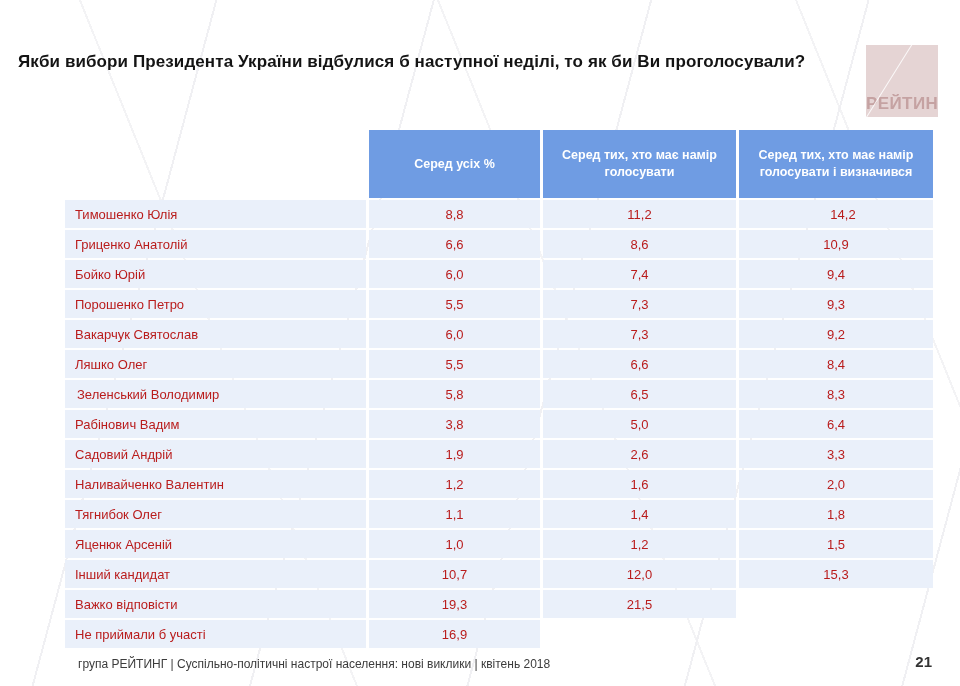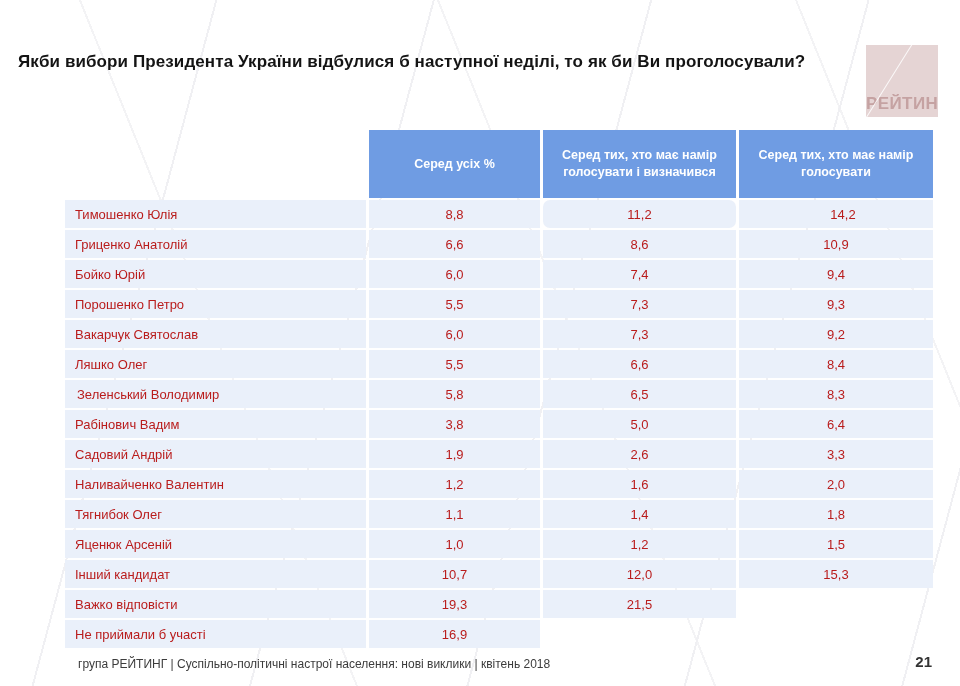--- a/index.html
+++ b/index.html
@@ -67,28 +67,28 @@
 <div class="slide-title">Якби вибори Президента України відбулися б наступної неділі, то як би Ви проголосували?</div>
 
 <div class="logo" style="background: rgb(229, 212, 212);">
   <div class="logo-text" style="color: rgb(197, 162, 162);">РЕЙТИНГ</div>
 </div>
 
 <div class="table-wrap">
   <div class="thead">
     <div class="hcell spacer"></div>
     <div class="hcell col-bg" style="background: rgb(111, 156, 227);">Серед усіх %</div>
+    <div class="hcell col-bg" style="background: rgb(111, 156, 227);">Серед тих, хто має намір голосувати</div>
     <div class="hcell col-bg" style="background: rgb(111, 156, 227);">Серед тих, хто має намір голосувати і визначився</div>
-    <div class="hcell col-bg" style="background: rgb(111, 156, 227);">Серед тих, хто має намір голосувати</div>
   </div>
   <div id="tbody">
       <div class="trow">
         <div class="cell name" style="background: rgb(234, 240, 250);">Тимошенко Юлія</div>
         <div class="cell num" style="background: rgb(234, 240, 250);">8,8</div>
-        <div class="cell num" style="background: rgb(234, 240, 250); border-radius: 7px;">11,2</div>
+        <div class="cell num" style="background: rgb(234, 240, 250);">11,2</div>
         <div class="cell num" style="background: rgb(234, 240, 250); padding-left: 14px;">14,2</div>
       </div>
       <div class="trow">
         <div class="cell name" style="background: rgb(234, 240, 250);">Гриценко Анатолій</div>
         <div class="cell num" style="background: rgb(234, 240, 250);">6,6</div>
         <div class="cell num" style="background: rgb(234, 240, 250);">8,6</div>
         <div class="cell num" style="background: rgb(234, 240, 250);">10,9</div>
       </div>
       <div class="trow">
         <div class="cell name" style="background: rgb(234, 240, 250);">Бойко Юрій</div>

